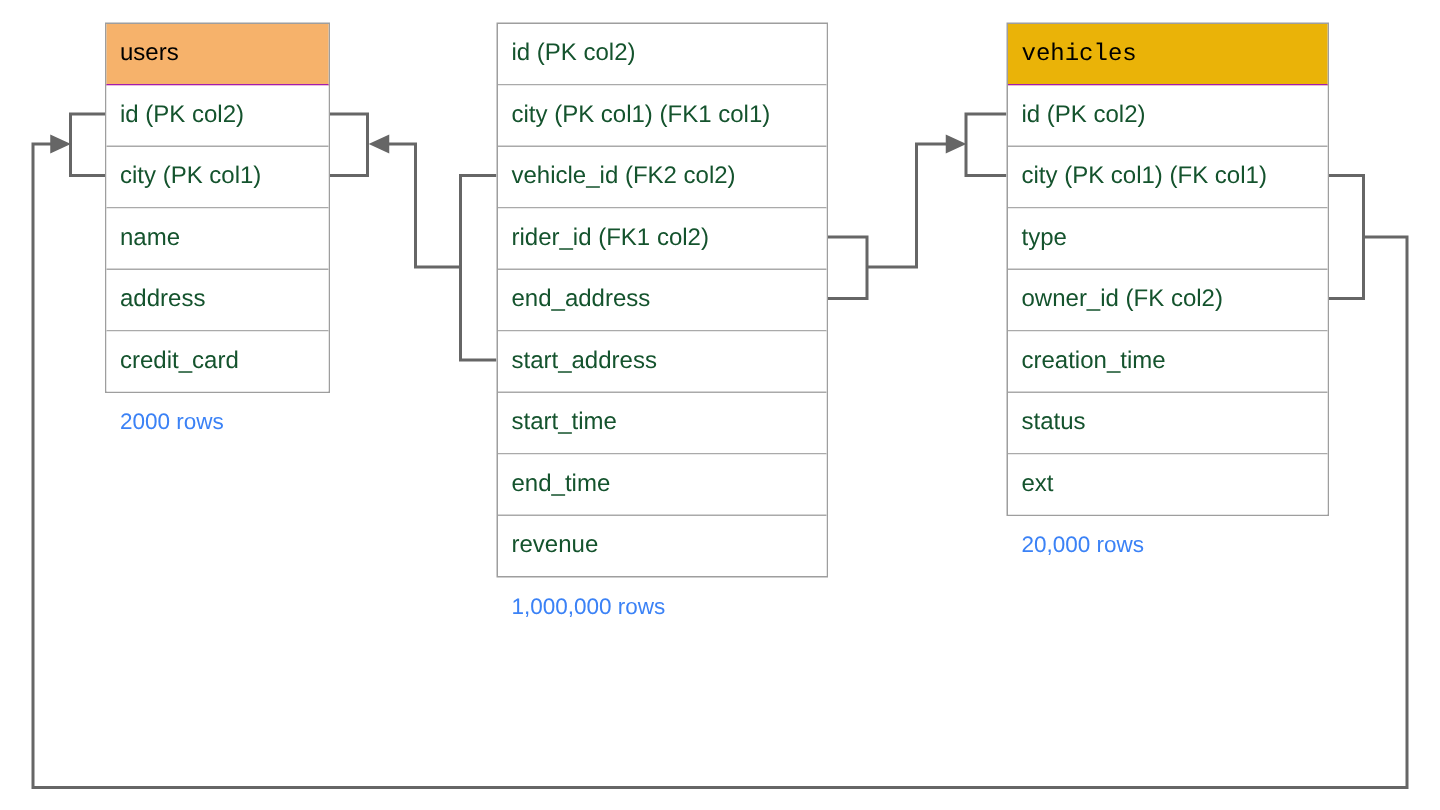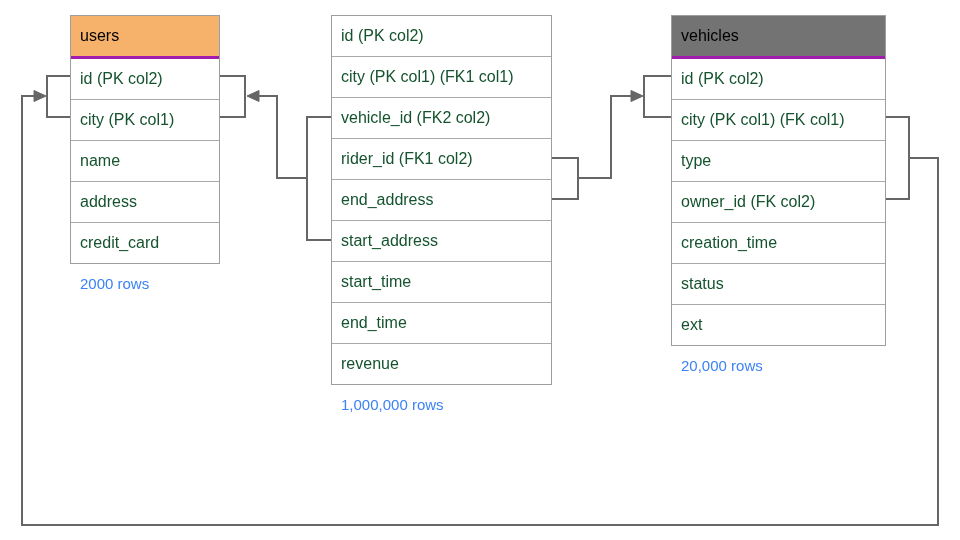--- a/index.html
+++ b/index.html
@@ -35,21 +35,21 @@
     border: 1px solid #9e9e9e;
     box-sizing: border-box;
     width: 100%;
   }
   .db-header {
     height: 40px;
     line-height: 40px;
     padding-left: 9px;
     font-size: 16px;
     color: #000000;
-    border-bottom: 3px solid #a21caf;
+    border-bottom: 1px solid #a21caf;
     white-space: nowrap;
     overflow: hidden;
   }
   .db-rows .db-row {
     height: 40px;
     line-height: 40px;
     padding-left: 9px;
     font-size: 16px;
     color: #14532d;
     border-bottom: 1px solid #aaaaaa;
@@ -114,21 +114,21 @@
           <div class="db-row">start_time</div>
           <div class="db-row">end_time</div>
           <div class="db-row">revenue</div>
         </div>
     </div>
     <div class="db-caption">1,000,000 rows</div>
   </div>
 
   <div class="db-table-group t-vehicles">
     <div class="db-table">
-      <div class="db-header" style="background-color: #737373;">vehicles</div>
+      <div class="db-header" style="background-color: #eab308; font-family: Liberation Mono, monospace;">vehicles</div>
       <div class="db-rows">
           <div class="db-row">id (PK col2)</div>
           <div class="db-row">city (PK col1) (FK col1)</div>
           <div class="db-row">type</div>
           <div class="db-row">owner_id (FK col2)</div>
           <div class="db-row">creation_time</div>
           <div class="db-row">status</div>
           <div class="db-row">ext</div>
         </div>
     </div>

